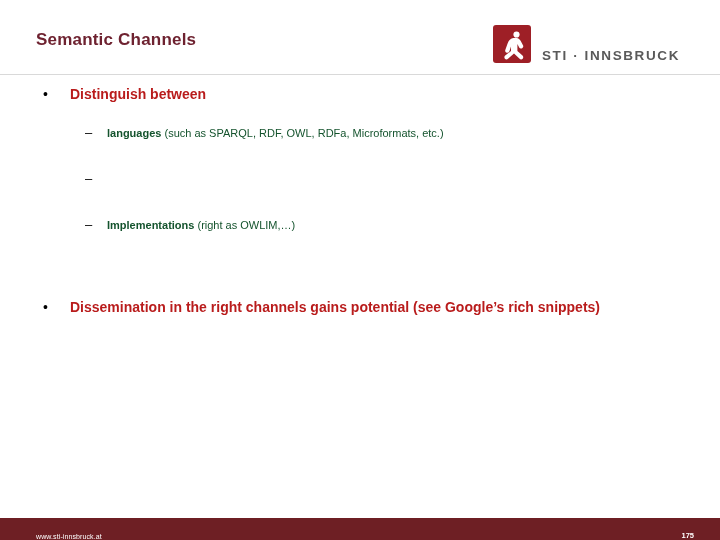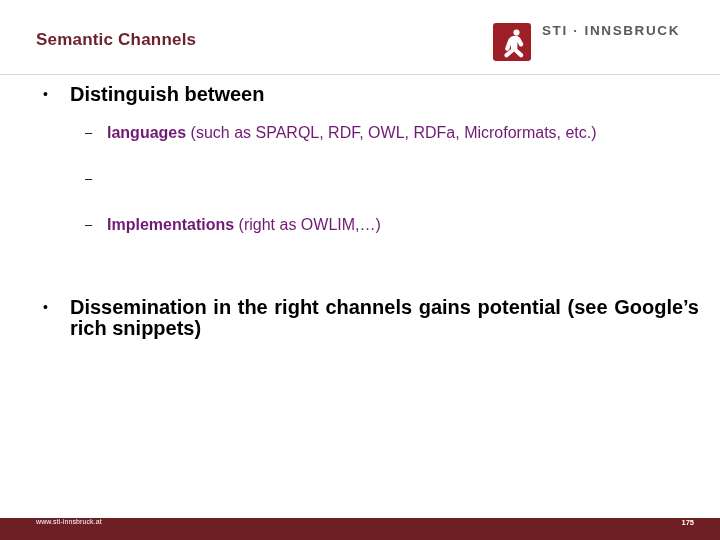--- a/index.html
+++ b/index.html
@@ -40,21 +40,21 @@
     color: #6e2230;
     letter-spacing: 0.2px;
     white-space: nowrap;
   }
 
   .logo {
     position: absolute;
     right: 40px;
     top: 23px;
     display: flex;
-    align-items: flex-start;
+    align-items: flex-end;
     height: 40px;
   }
 
   .logo-mark {
     width: 38px;
     height: 38px;
     background: #9e1f26;
     border-radius: 3px;
     position: relative;
     flex: 0 0 auto;
@@ -105,24 +105,24 @@
     flex: 0 0 30px;
     font-size: 14px;
     line-height: 21px;
     color: #000000;
     text-align: left;
     padding-left: 3px;
     box-sizing: border-box;
   }
 
   .bullet-l1 .body {
-    font-size: 20px;
+    font-size: 14px;
     font-weight: bold;
     line-height: 21px;
-    color: #000000;
+    color: #b91c1c;
     flex: 1 1 auto;
   }
 
   .bullet-l1.justified .body {
     text-align: justify;
     padding-right: 21px;
   }
 
   .bullet-l2 {
     position: relative;
@@ -133,44 +133,44 @@
 
   .bullet-l2 .marker {
     width: 22px;
     flex: 0 0 22px;
     font-size: 13px;
     line-height: 20px;
     color: #000000;
   }
 
   .bullet-l2 .body {
-    font-size: 16px;
+    font-size: 11px;
     line-height: 20px;
-    color: #701a75;
+    color: #14532d;
     flex: 1 1 auto;
   }
 
   .bullet-l2 .body b {
     font-weight: bold;
   }
 
   .gap-sub { height: 26px; }
   .gap-top { height: 18px; }
   .gap-mid { height: 62px; }
 
   
   .footer {
     position: absolute;
     left: 0;
     bottom: 0;
     width: 720px;
     height: 22px;
     background: #6e1f24;
     display: flex;
-    align-items: flex-start;
+    align-items: flex-end;
     justify-content: space-between;
     box-sizing: border-box;
     padding: 0 26px 0 36px;
   }
 
   .footer-url {
     font-size: 7px;
     color: #ffffff;
     letter-spacing: 0.1px;
     font-family: "Liberation Sans", sans-serif;

